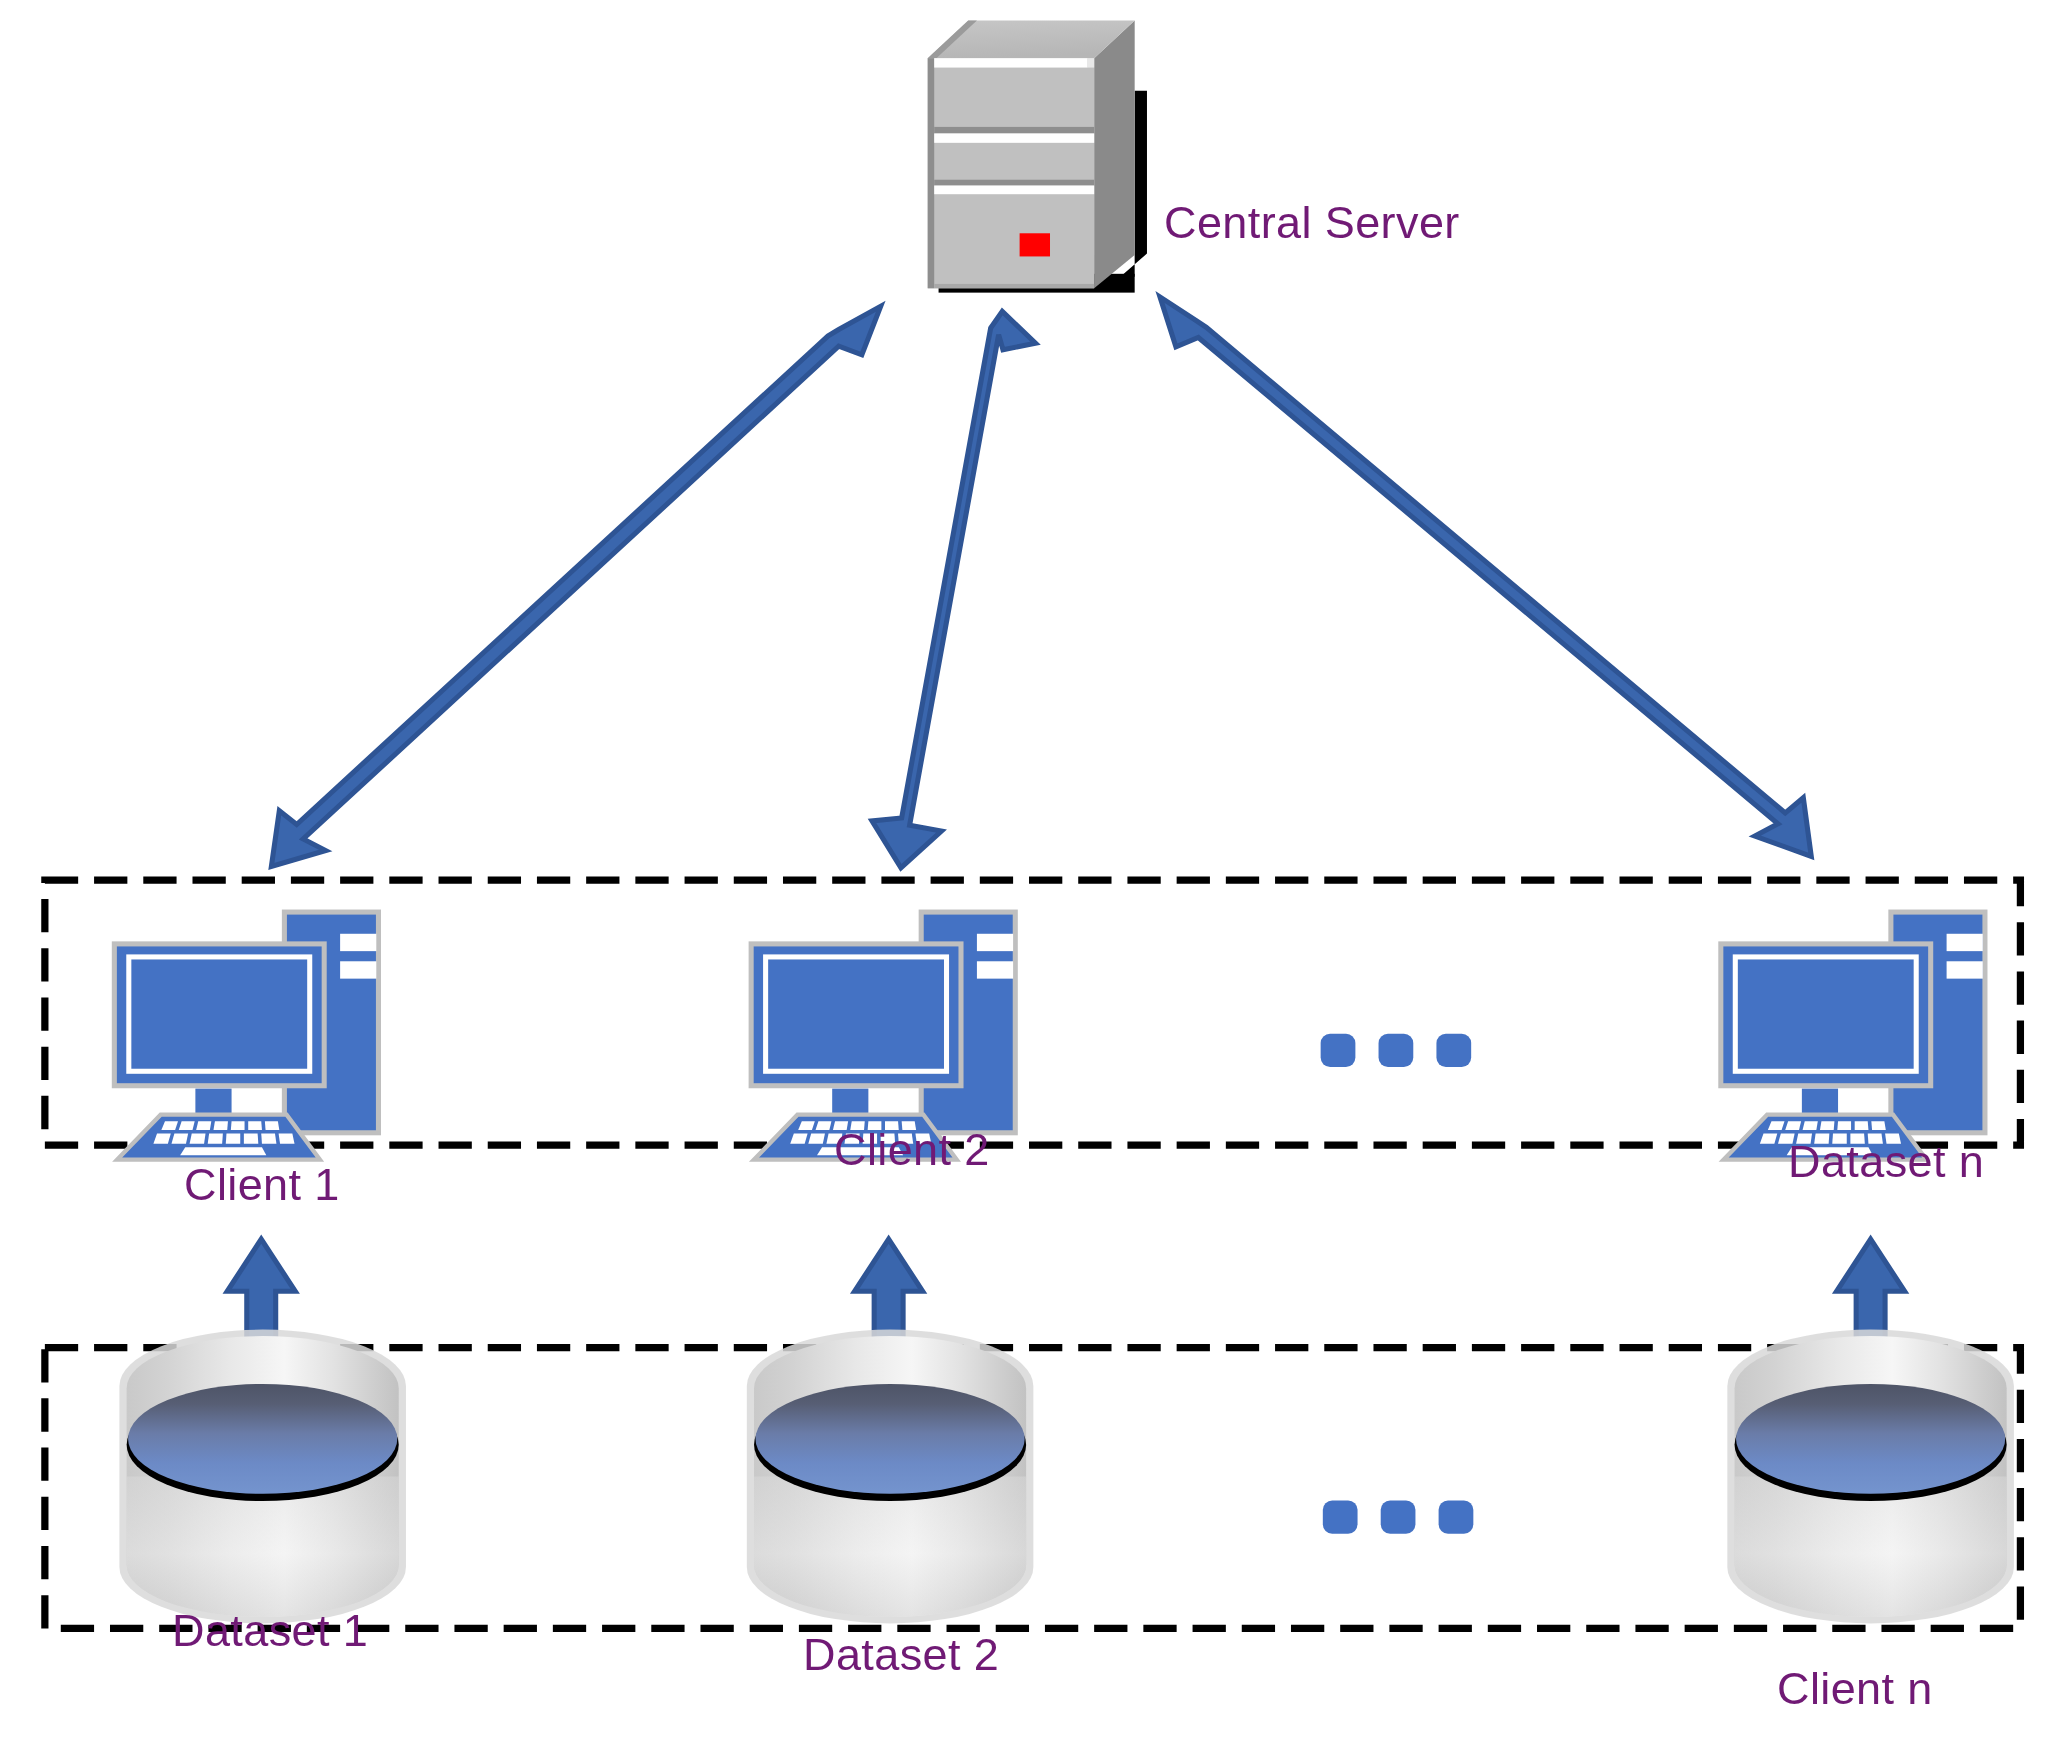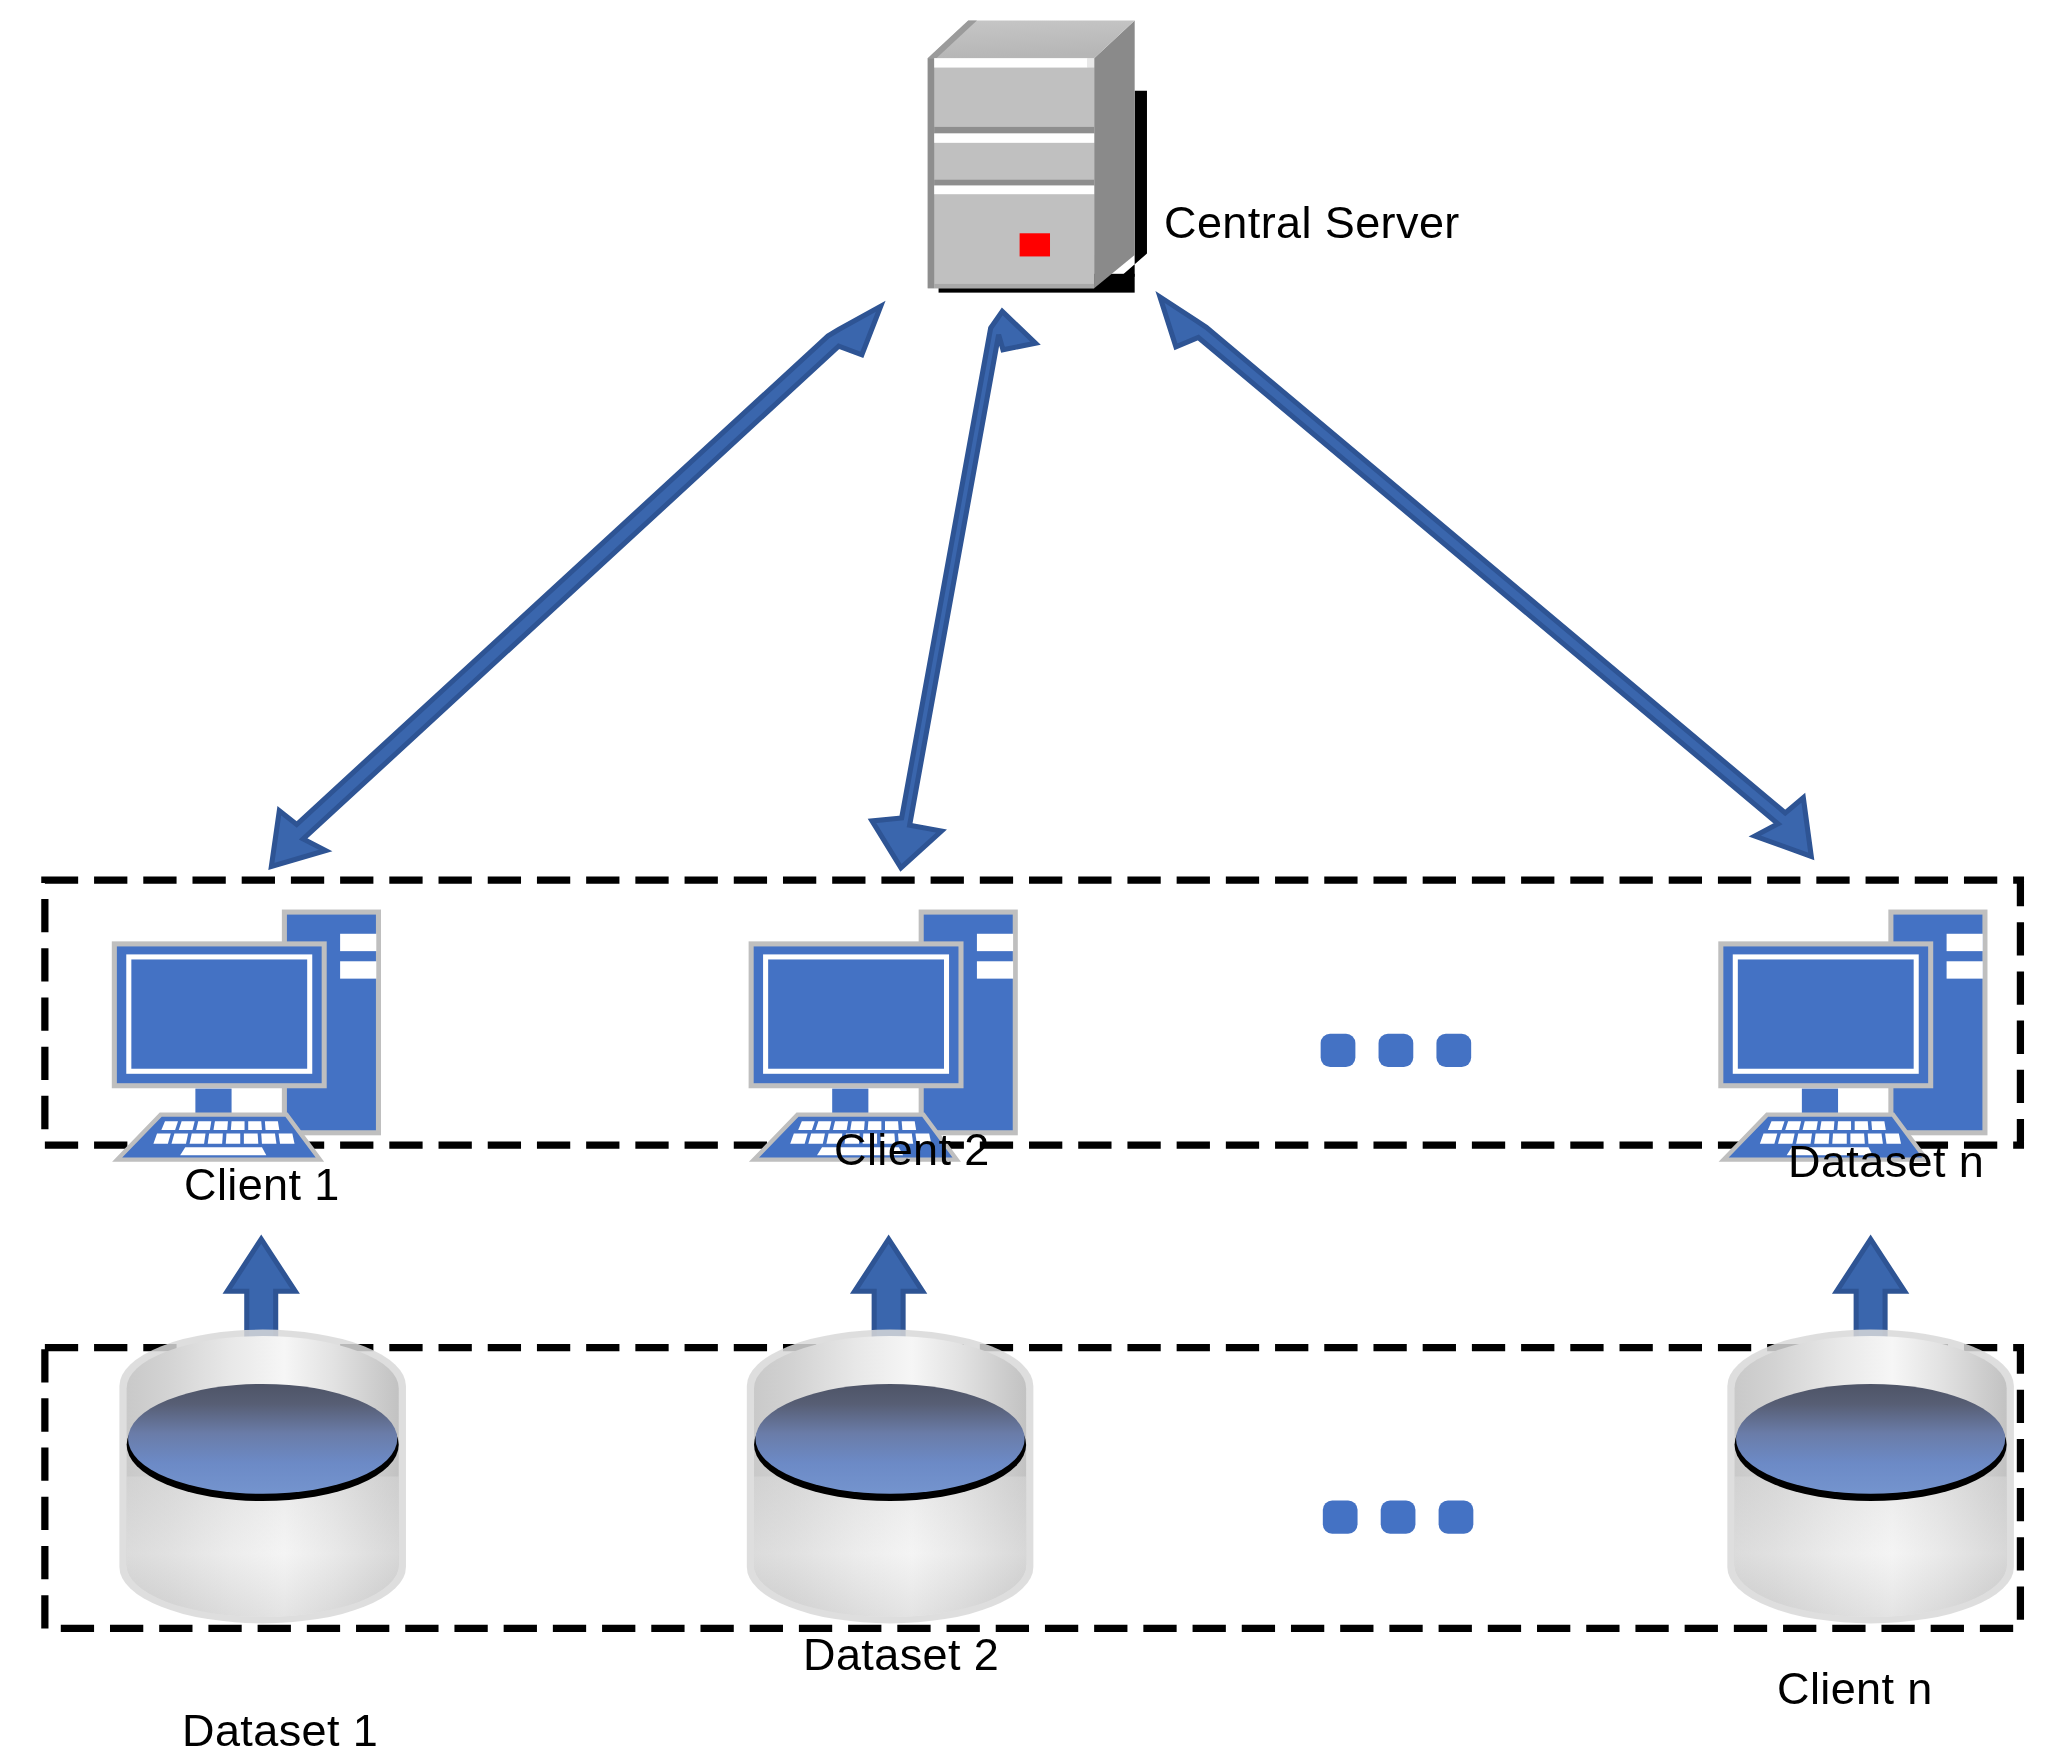--- a/index.html
+++ b/index.html
@@ -20,32 +20,32 @@
   }
   .svg-layer {
     position: absolute;
     left: 0;
     top: 0;
     width: 2066px;
     height: 1759px;
   }
   .label {
     position: absolute;
-    color: #000000;
+    color: #701a75;
     font-family: "Liberation Sans", sans-serif;
     font-size: 45px;
     font-weight: 400;
     white-space: nowrap;
     letter-spacing: 0.4px;
   }
   #server-label { left: 1164px; top: 197px; }
   #client-1-label { left: 184px; top: 1159px; }
   #client-2-label { left: 834px; top: 1118px; margin-top: 6px; }
   #client-n-label { left: 1788px; top: 1136px; }
-  #dataset-1-label { left: 172px; top: 1705px; margin-left: 10px; }
+  #dataset-1-label { left: 172px; top: 1605px; }
   #dataset-2-label { left: 803px; top: 1629px; }
   #dataset-n-label { left: 1777px; top: 1663px; }
 </style>
 </head>
 <body>
 
 <div id="canvas">
 
   <svg class="svg-layer" viewBox="0 0 2855 2430" xmlns="http://www.w3.org/2000/svg">
     <defs>

